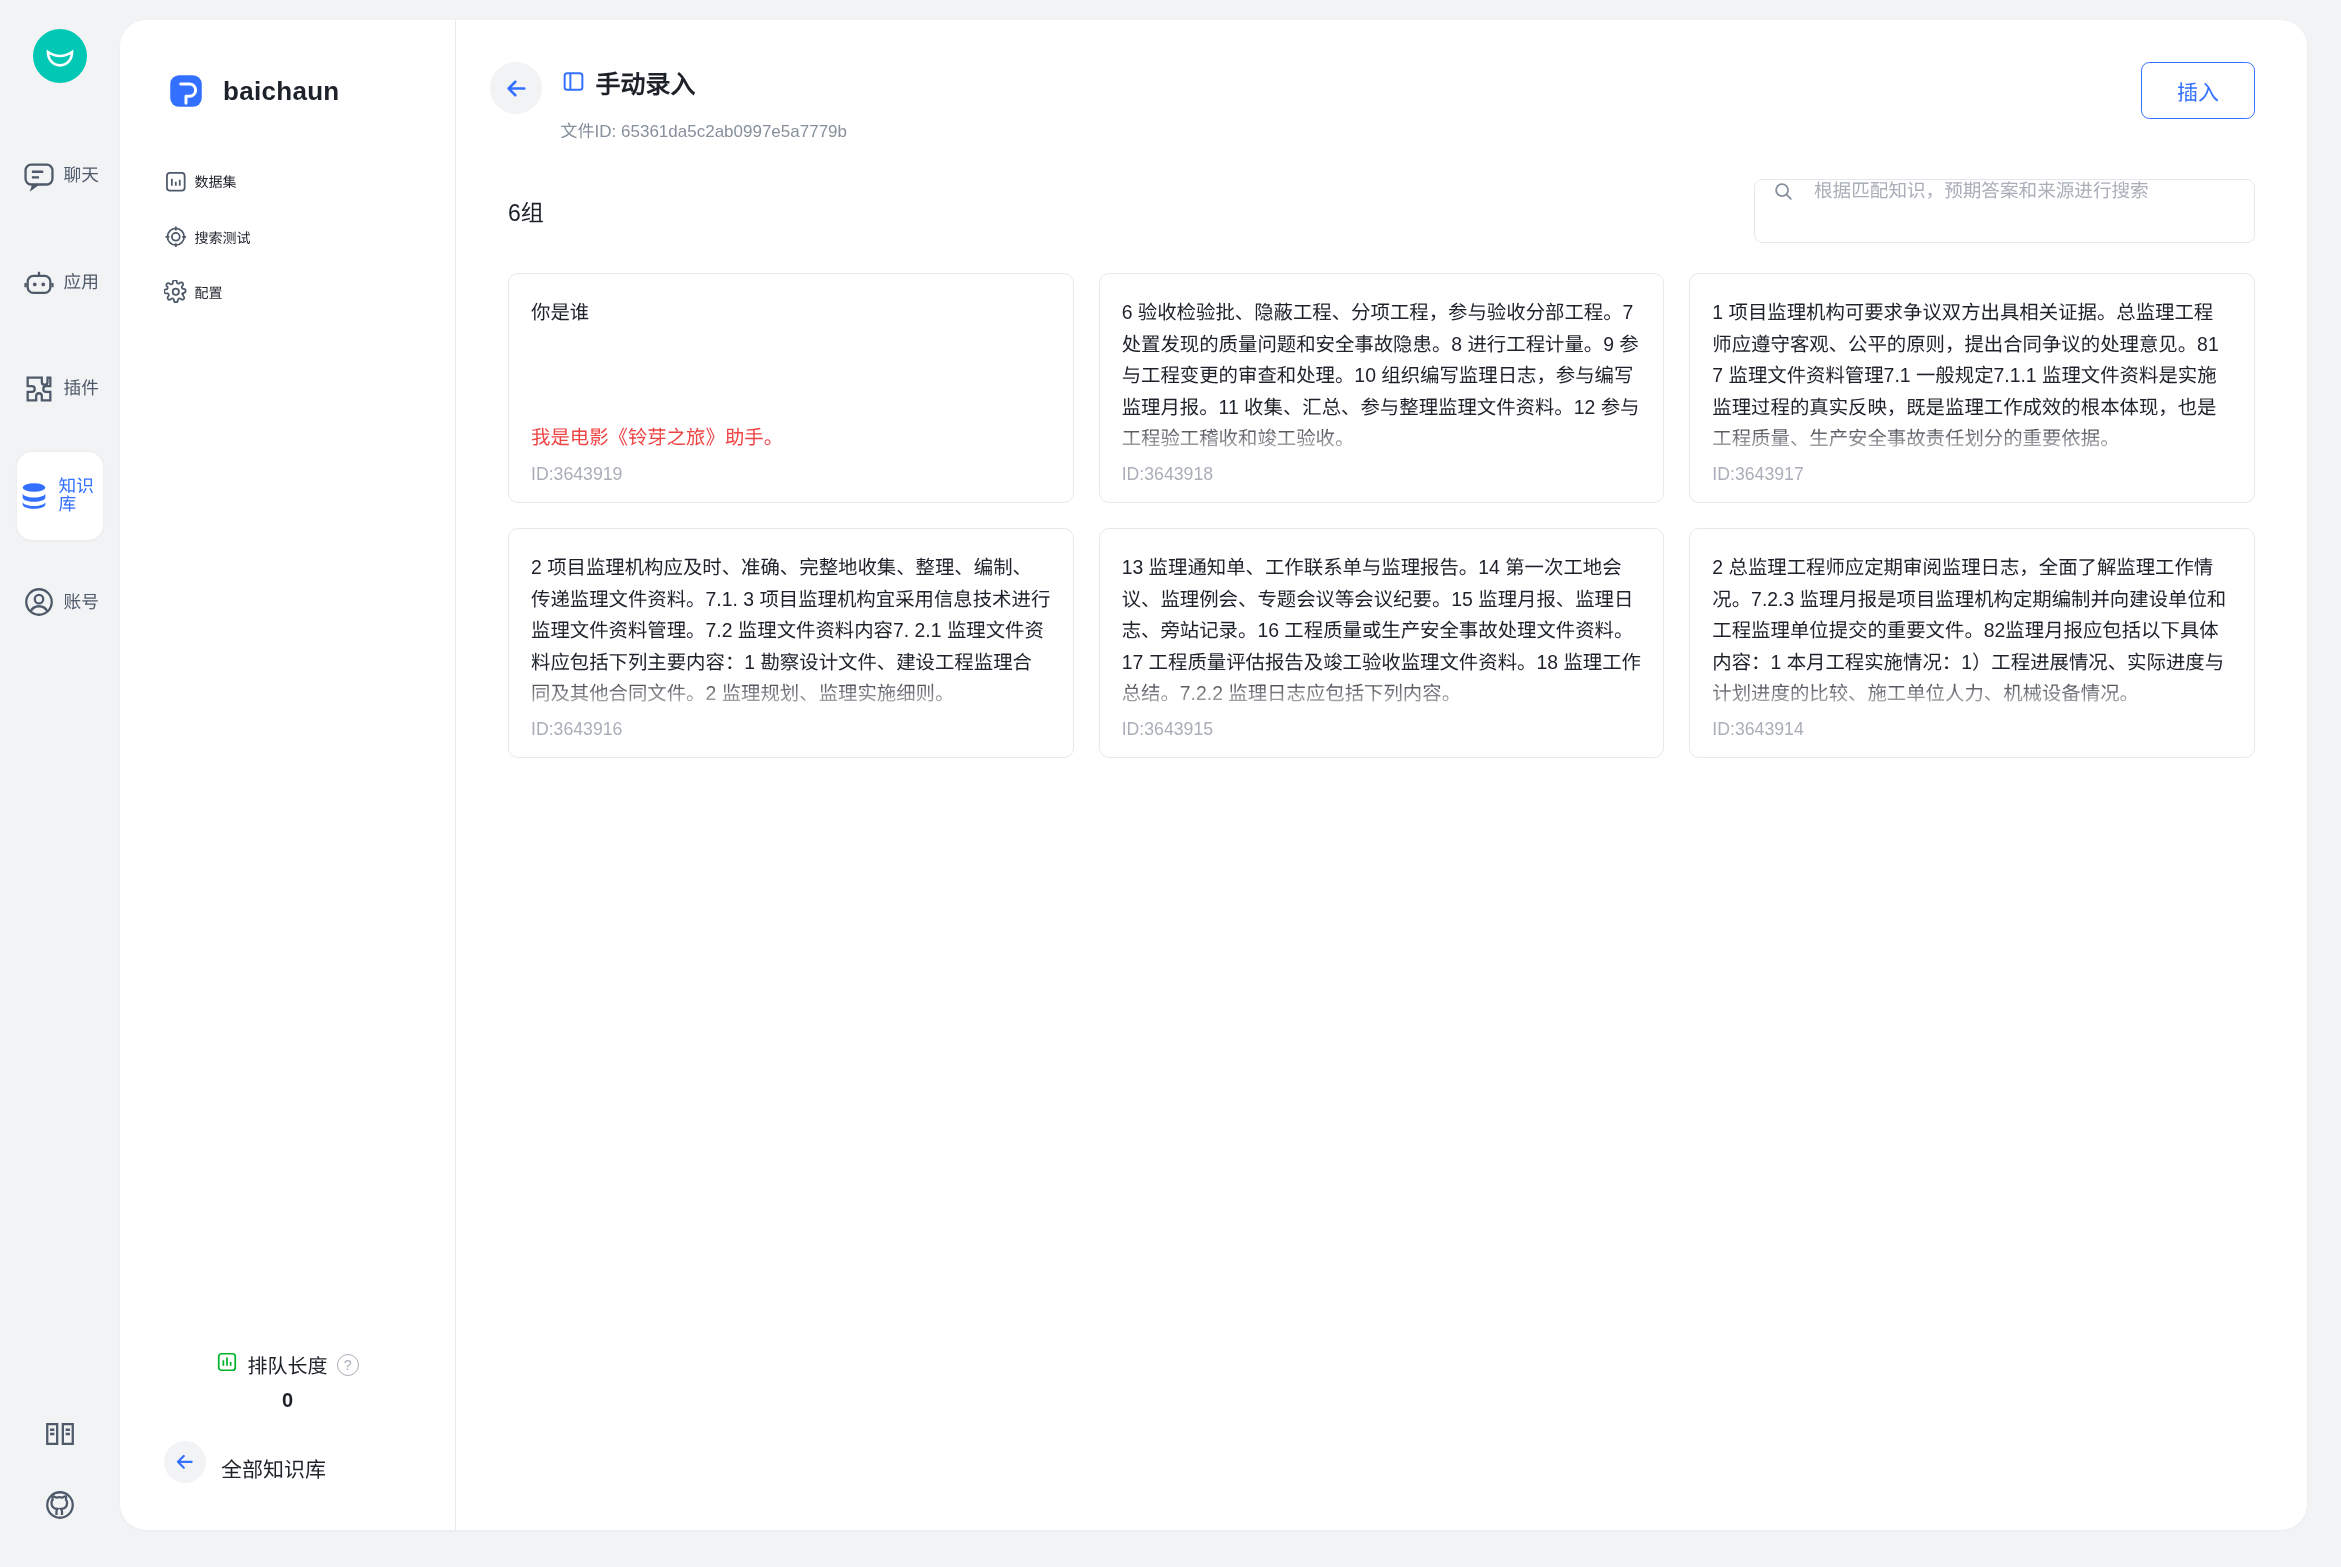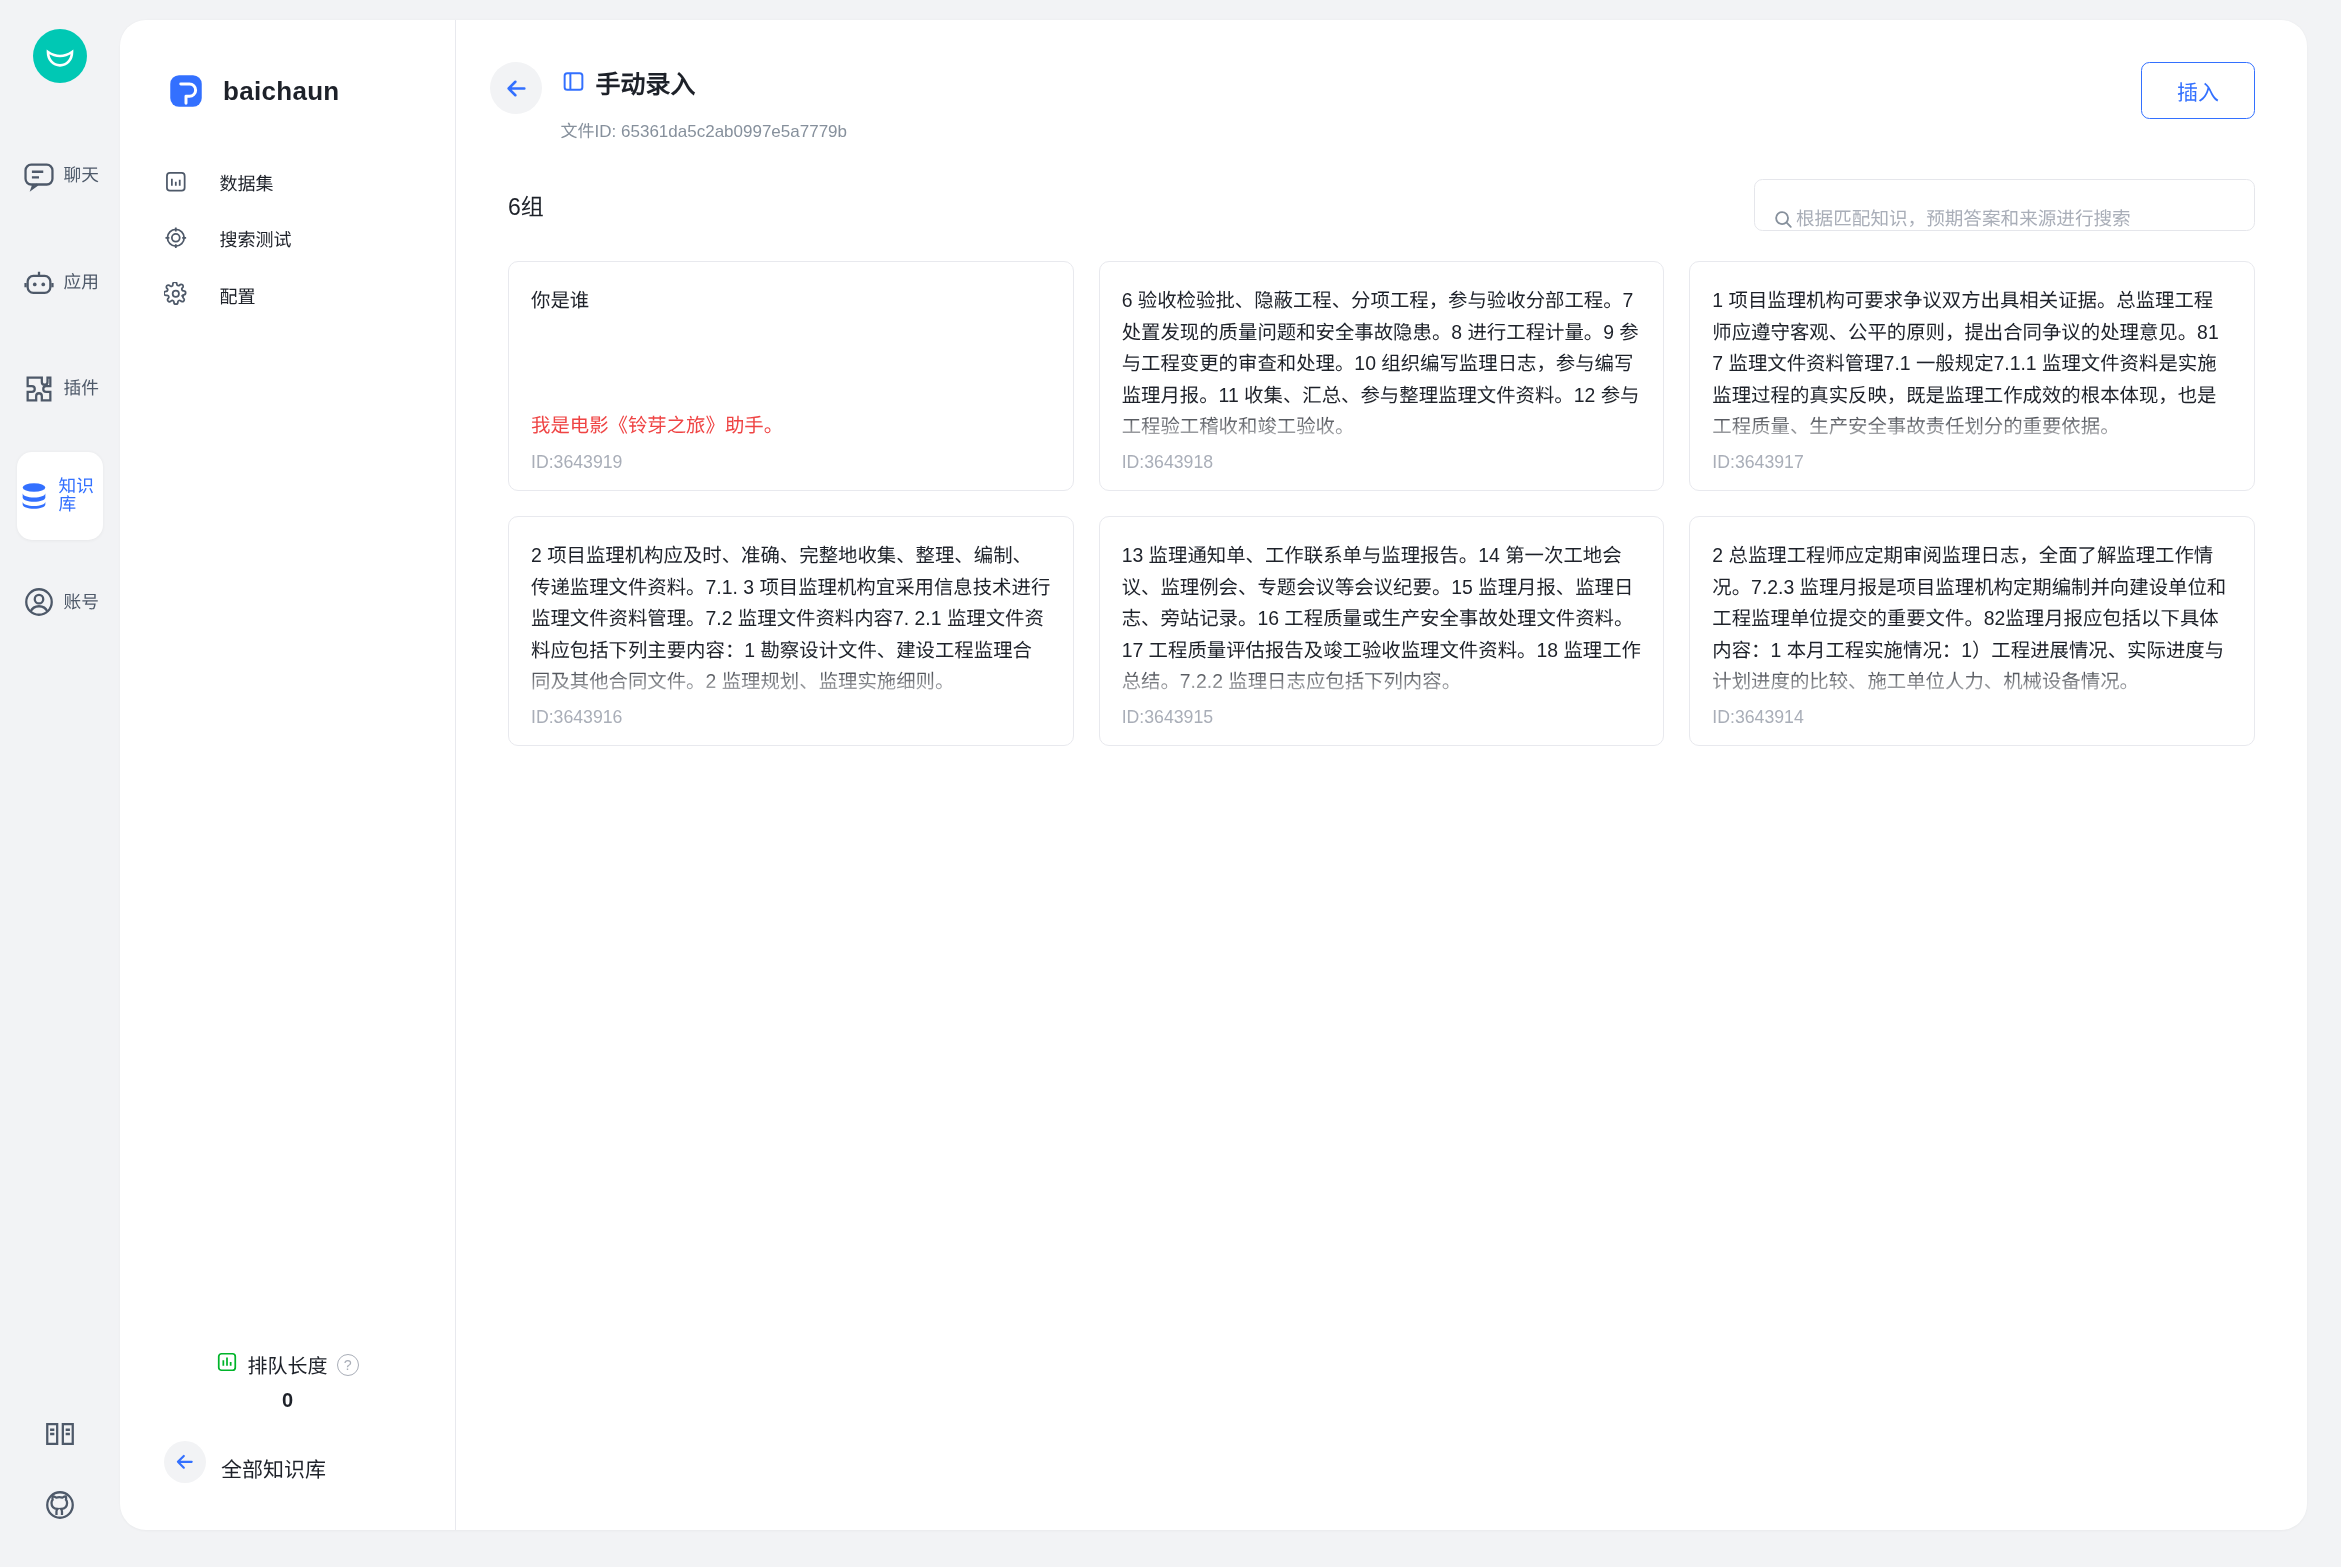--- a/index.html
+++ b/index.html
@@ -82,24 +82,24 @@
   }
   .brand-mark {
     width: 44px; height: 44px;
     display: flex; align-items: center; justify-content: center;
   }
   .brand-mark svg { width: 42px; height: 42px; }
   .brand-name { font-size: 26px; font-weight: bold; color: #1d2129; letter-spacing: 0.3px; }
 
   .nav { padding: 0 25px; display: flex; flex-direction: column; gap: 6.8px; }
   .nav-item {
-    display: flex; gap: 31px;
+    display: flex; align-items: center; gap: 6px;
     padding: 11.8px 18.6px;
     border-radius: 10px;
-    font-size: 18px;
+    font-size: 14px;
     color: #1d2129;
     cursor: pointer;
   }
   .nav-item .ico { width: 25px; height: 25px; display: flex; align-items: center; justify-content: center; color: #4e5969; }
   .nav-item .ico svg { width: 23.6px; height: 23.6px; }
 
   .sidebar-spacer { flex: 1; }
   .queue {
     display: flex; flex-direction: column; align-items: center; gap: 10px;
     padding-bottom: 29px;
@@ -157,25 +157,25 @@
     font-family: inherit;
   }
 
   .toolbar {
     display: flex; align-items: center; justify-content: space-between;
     padding: 37px 52px 0 52px;
   }
   .group-count { font-size: 23px; color: #1d2129; }
   .search-box {
     width: 501px;
-    height: 52px;
+    height: 64px;
     border: 0.8px solid #e5e6eb;
     border-radius: 8.4px;
     background: #ffffff;
-    display: flex; align-items: flex-end; gap: 2px;
+    display: flex; align-items: flex-start; gap: 20px;
     padding: 0 17px;
   }
   .search-box .ico { color: #86909c; display: flex; }
   .search-box .ico svg { width: 22px; height: 22px; }
   .search-box input {
     flex: 1; border: none; outline: none;
     font-size: 18.6px; color: #1d2129;
     font-family: inherit; background: transparent;
   }
   .search-box input::placeholder { color: #a9aeb8; }

